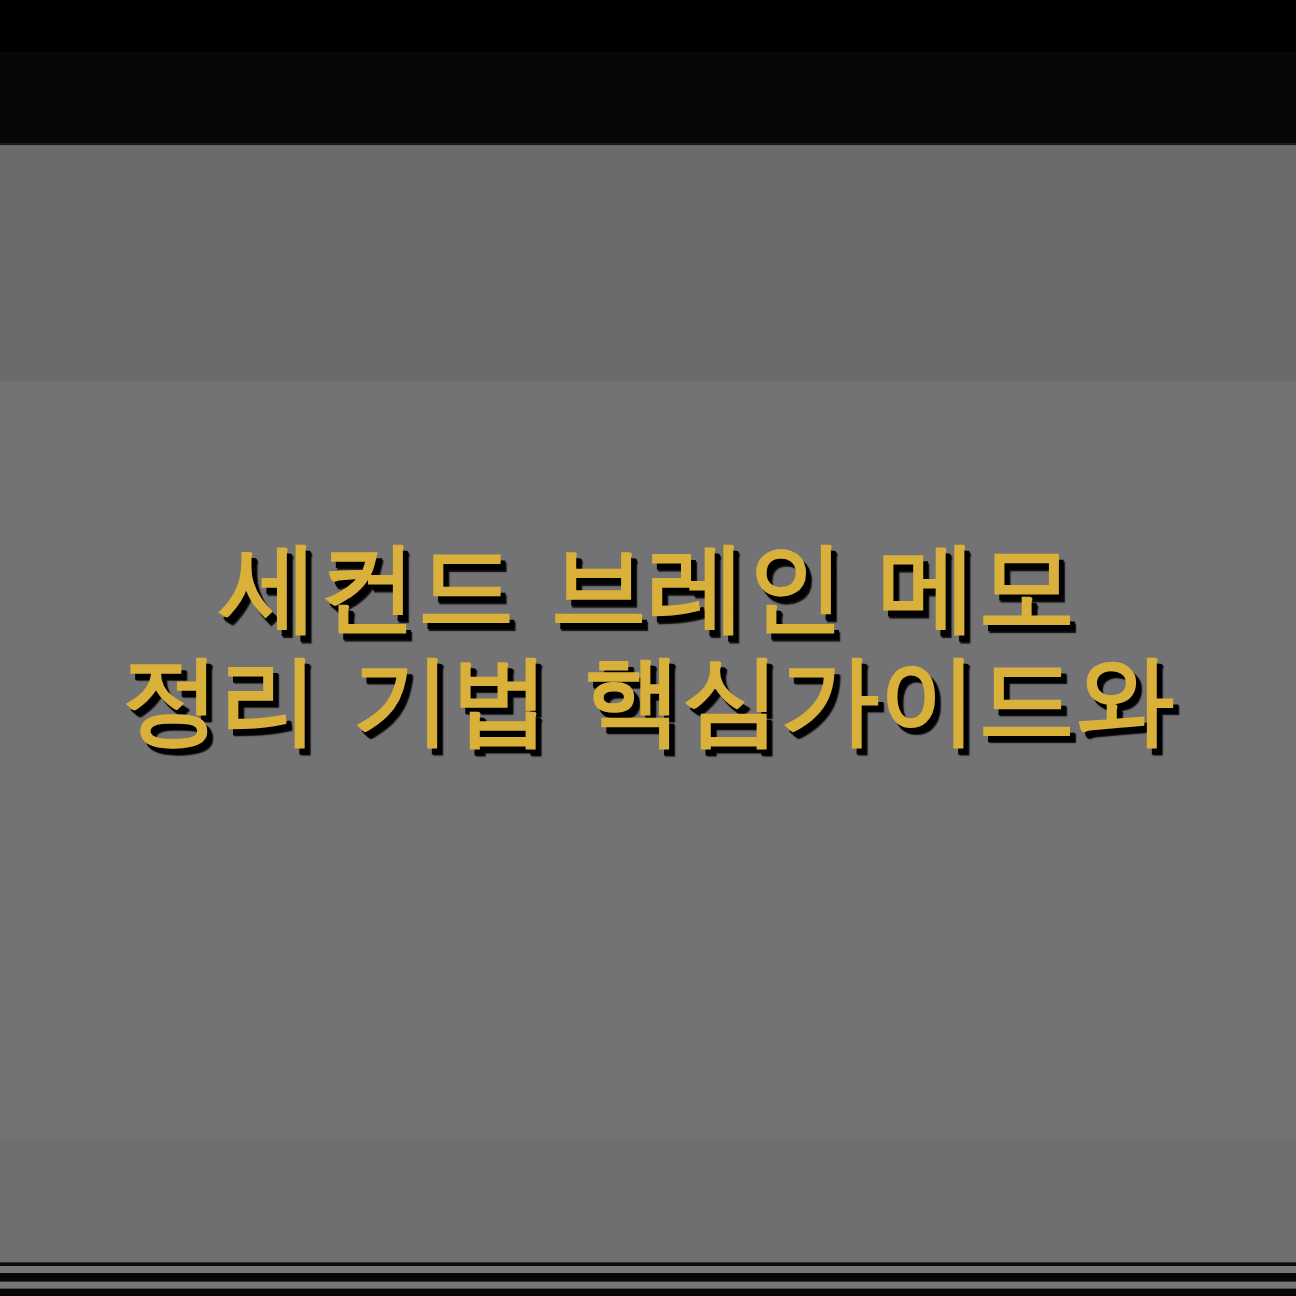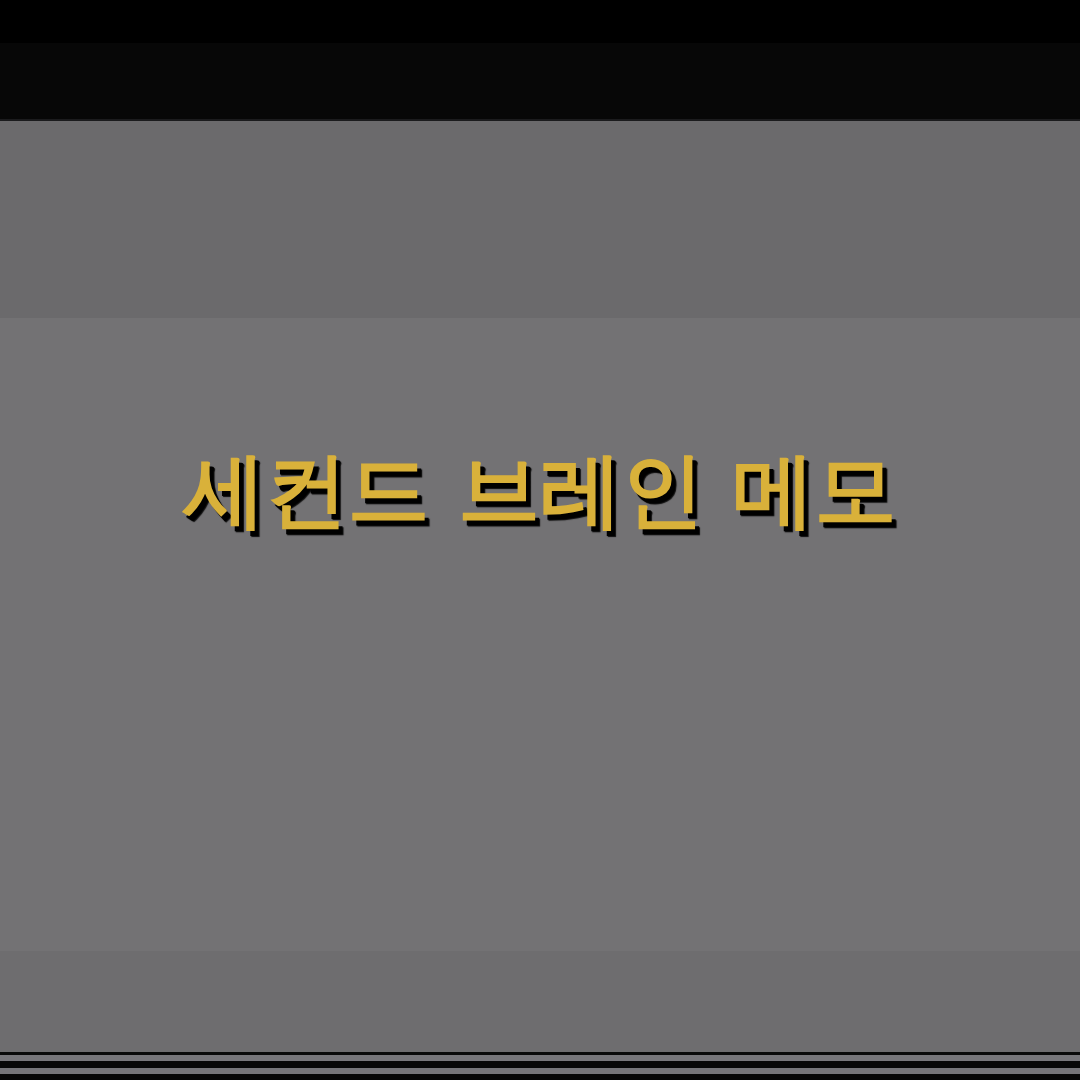--- a/index.html
+++ b/index.html
@@ -120,20 +120,21 @@
   <div class="bar-top-edge"></div>
 
   <div class="video-area">
     <div class="band-upper"></div>
     <div class="band-mid"></div>
     <div class="band-lower"></div>
   </div>
 
   <div class="title-block">
     <span class="title-line">세컨드 브레인 메모</span>
+    <span class="title-line">정리 기법 핵심가이드와</span>
   </div>
 
   <div class="stripe stripe-1"></div>
   <div class="stripe stripe-2"></div>
   <div class="stripe stripe-3"></div>
   <div class="stripe stripe-4"></div>
   <div class="bar-bottom"></div>
 
 </div>
 

